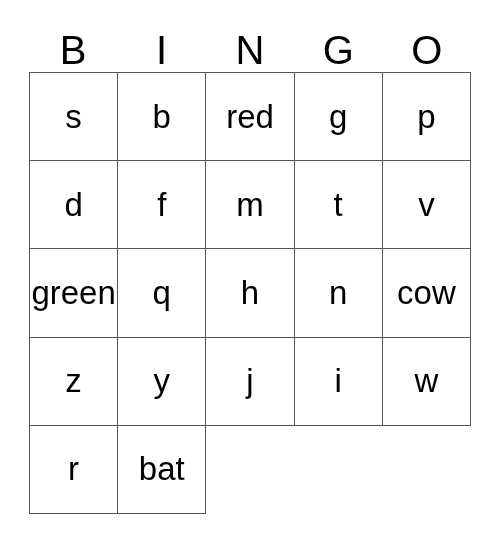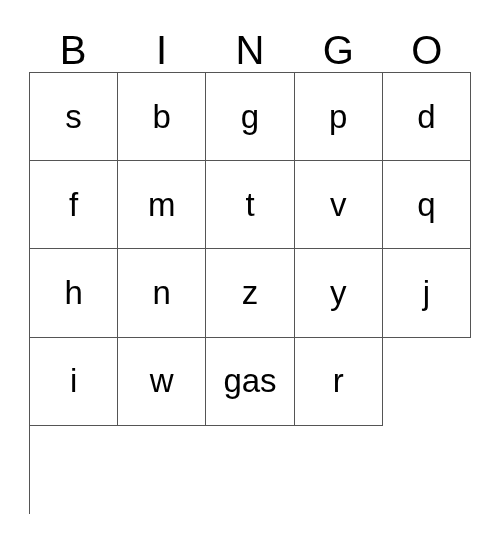--- a/index.html
+++ b/index.html
@@ -91,20 +91,23 @@
 
   <div id="bingo-grid">
 
     <div class="bingo-cell">
         <span class="bingo-cell-text">s</span>
       </div>
     <div class="bingo-cell">
         <span class="bingo-cell-text">b</span>
       </div>
     <div class="bingo-cell">
+        <span class="bingo-cell-text">red</span>
+      </div>
+    <div class="bingo-cell">
         <span class="bingo-cell-text">g</span>
       </div>
     <div class="bingo-cell">
         <span class="bingo-cell-text">p</span>
       </div>
 
     <div class="bingo-cell">
         <span class="bingo-cell-text">d</span>
       </div>
     <div class="bingo-cell">
@@ -114,46 +117,52 @@
         <span class="bingo-cell-text">m</span>
       </div>
     <div class="bingo-cell">
         <span class="bingo-cell-text">t</span>
       </div>
     <div class="bingo-cell">
         <span class="bingo-cell-text">v</span>
       </div>
 
     <div class="bingo-cell">
+        <span class="bingo-cell-text">green</span>
+      </div>
+    <div class="bingo-cell">
         <span class="bingo-cell-text">q</span>
       </div>
     <div class="bingo-cell">
         <span class="bingo-cell-text">h</span>
       </div>
     <div class="bingo-cell">
         <span class="bingo-cell-text">n</span>
+      </div>
+    <div class="bingo-cell">
+        <span class="bingo-cell-text">cow</span>
       </div>
 
     <div class="bingo-cell">
         <span class="bingo-cell-text">z</span>
       </div>
     <div class="bingo-cell">
         <span class="bingo-cell-text">y</span>
       </div>
     <div class="bingo-cell">
         <span class="bingo-cell-text">j</span>
       </div>
     <div class="bingo-cell">
         <span class="bingo-cell-text">i</span>
       </div>
 
     <div class="bingo-cell">
         <span class="bingo-cell-text">w</span>
       </div>
     <div class="bingo-cell">
-        <span class="bingo-cell-text">gas</span>
+        <span class="bingo-cell-text">r</span>
       </div>
     <div class="bingo-cell">
-        <span class="bingo-cell-text">r</span>
+        <span class="bingo-cell-text">bat</span>
       </div>
 
   </div>
 </div>
 
 </body></html>

